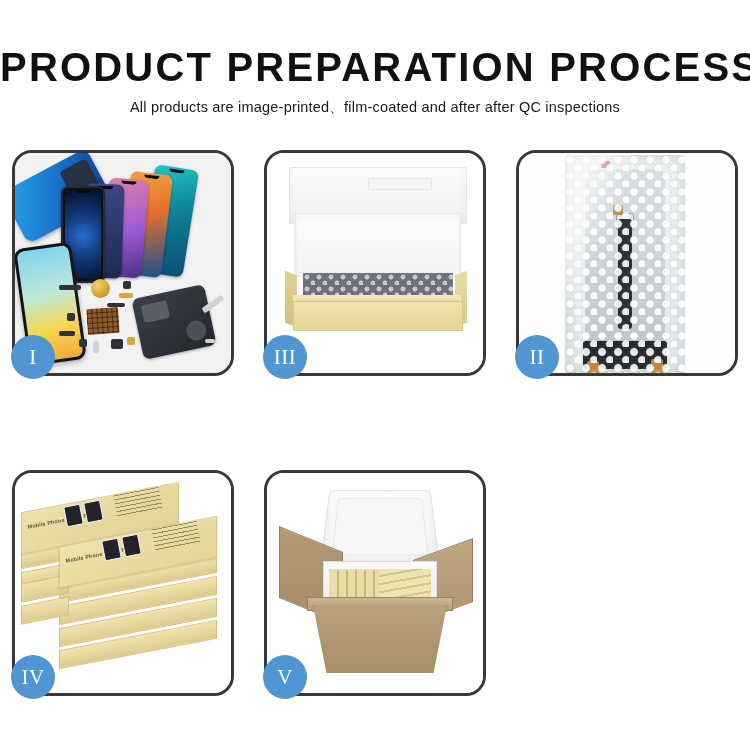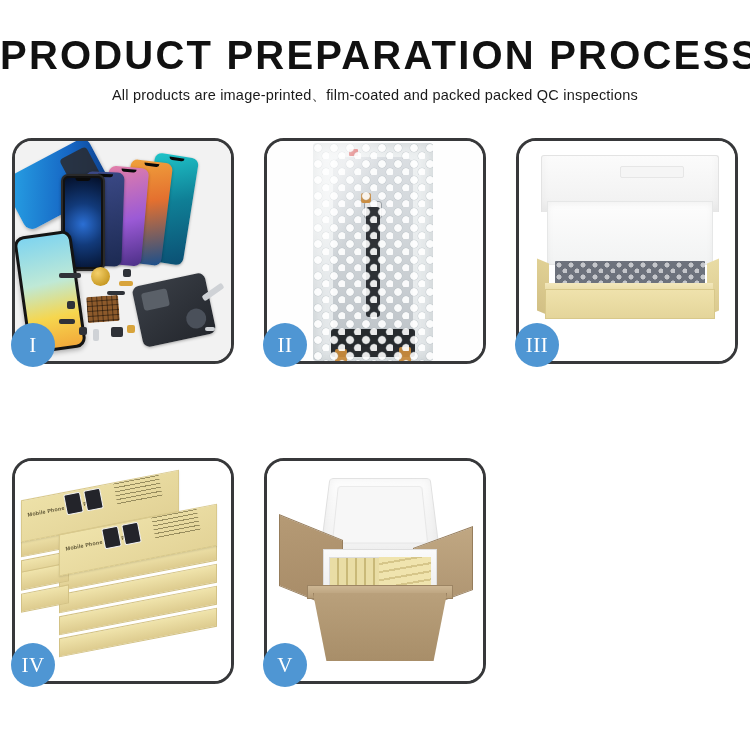--- a/index.html
+++ b/index.html
@@ -5,21 +5,21 @@
   html,body{margin:0;padding:0;}
   body{
     width:750px;height:750px;
     background:#ffffff;
     font-family:"Liberation Sans", sans-serif;
     overflow:hidden;
   }
   .page{position:relative;width:750px;height:750px;box-sizing:border-box;}
 
   
-  .header{padding-top:34px;text-align:center;}
+  .header{padding-top:34px;text-align:center;margin-top:12px;}
   .title{
     font-size:40px;letter-spacing:2.2px;font-weight:700;color:#111;
     line-height:1.05;white-space:nowrap;
   }
   .subtitle{
     margin-top:10px;font-size:14.5px;color:#1a1a1a;letter-spacing:.2px;
     white-space:nowrap;
   }
 
   
@@ -313,21 +313,21 @@
   .p6 .tab1{position:absolute;left:64px;top:108px;width:16px;height:22px;background:#a98d6e;opacity:.8;}
   .p6 .tab2{position:absolute;left:66px;top:186px;width:16px;height:20px;background:#a98d6e;opacity:.8;}
 </style>
 </head>
 <body>
 
 <div class="page">
 
   <div class="header">
     <div class="title">PRODUCT PREPARATION PROCESS</div>
-    <div class="subtitle">All products are image-printed、film-coated and packed packed QC inspections</div>
+    <div class="subtitle">All products are image-printed、film-coated and after after QC inspections</div>
   </div>
 
   <div class="grid">
 
     <div class="panel">
       <div class="inner">
         <div class="p1">
           <div class="blueph"></div>
           <div class="fan">
             <div class="ph a">
@@ -362,57 +362,57 @@
           <div class="prt l" style="left:92px;top:150px;width:18px;height:4px;"></div>
           <div class="prt s w" style="left:186px;top:148px;width:24px;height:6px;transform:rotate(-35deg);"></div>
           <div class="prt s w" style="left:190px;top:186px;width:10px;height:4px;"></div>
         </div>
       </div>
       <div class="badge">I</div>
     </div>
 
     <div class="panel">
       <div class="inner">
+        <div class="p3">
+          <div class="lid">
+            <div class="lidtab"></div>
+          </div>
+          <div class="foam"></div>
+          <div class="bwrap"></div>
+          <div class="baseleft"></div>
+          <div class="baseright"></div>
+          <div class="baserim"></div>
+          <div class="basefront"></div>
+        </div>
+      </div>
+      <div class="badge">III</div>
+    </div>
+
+    <div class="panel">
+      <div class="inner">
         <div class="p2">
           <div class="bag">
             <div class="screen"></div>
             <div class="redmark"></div>
             <div class="flexpad"></div>
             <div class="flex"></div>
             <div class="conn"></div>
             <div class="tab" style="left:22px;bottom:-4px;"></div>
             <div class="tab" style="right:22px;bottom:-2px;"></div>
             <div class="tab" style="left:48px;top:50px;width:10px;height:10px;"></div>
             <div class="bubbles"></div>
             <div class="sheen"></div>
           </div>
         </div>
       </div>
       <div class="badge">II</div>
     </div>
 
     <div class="panel">
       <div class="inner">
-        <div class="p3">
-          <div class="lid">
-            <div class="lidtab"></div>
-          </div>
-          <div class="foam"></div>
-          <div class="bwrap"></div>
-          <div class="baseleft"></div>
-          <div class="baseright"></div>
-          <div class="baserim"></div>
-          <div class="basefront"></div>
-        </div>
-      </div>
-      <div class="badge">III</div>
-    </div>
-
-    <div class="panel">
-      <div class="inner">
         <div class="p4">
 
           <div class="slab" style="left:6px;top:62px;width:156px;height:17px;transform:skewY(-11deg);"></div>
           <div class="slab" style="left:6px;top:84px;width:156px;height:17px;transform:skewY(-11deg);"></div>
           <div class="slab" style="left:44px;top:96px;width:156px;height:17px;transform:skewY(-11deg);"></div>
           <div class="slab" style="left:44px;top:118px;width:156px;height:17px;transform:skewY(-11deg);"></div>
           <div class="slab" style="left:44px;top:140px;width:156px;height:17px;transform:skewY(-11deg);"></div>
           <div class="slab" style="left:44px;top:162px;width:156px;height:17px;transform:skewY(-11deg);"></div>
           <div class="slab" style="left:6px;top:106px;width:46px;height:17px;transform:skewY(-11deg);"></div>
           <div class="slab" style="left:6px;top:128px;width:46px;height:17px;transform:skewY(-11deg);"></div>

